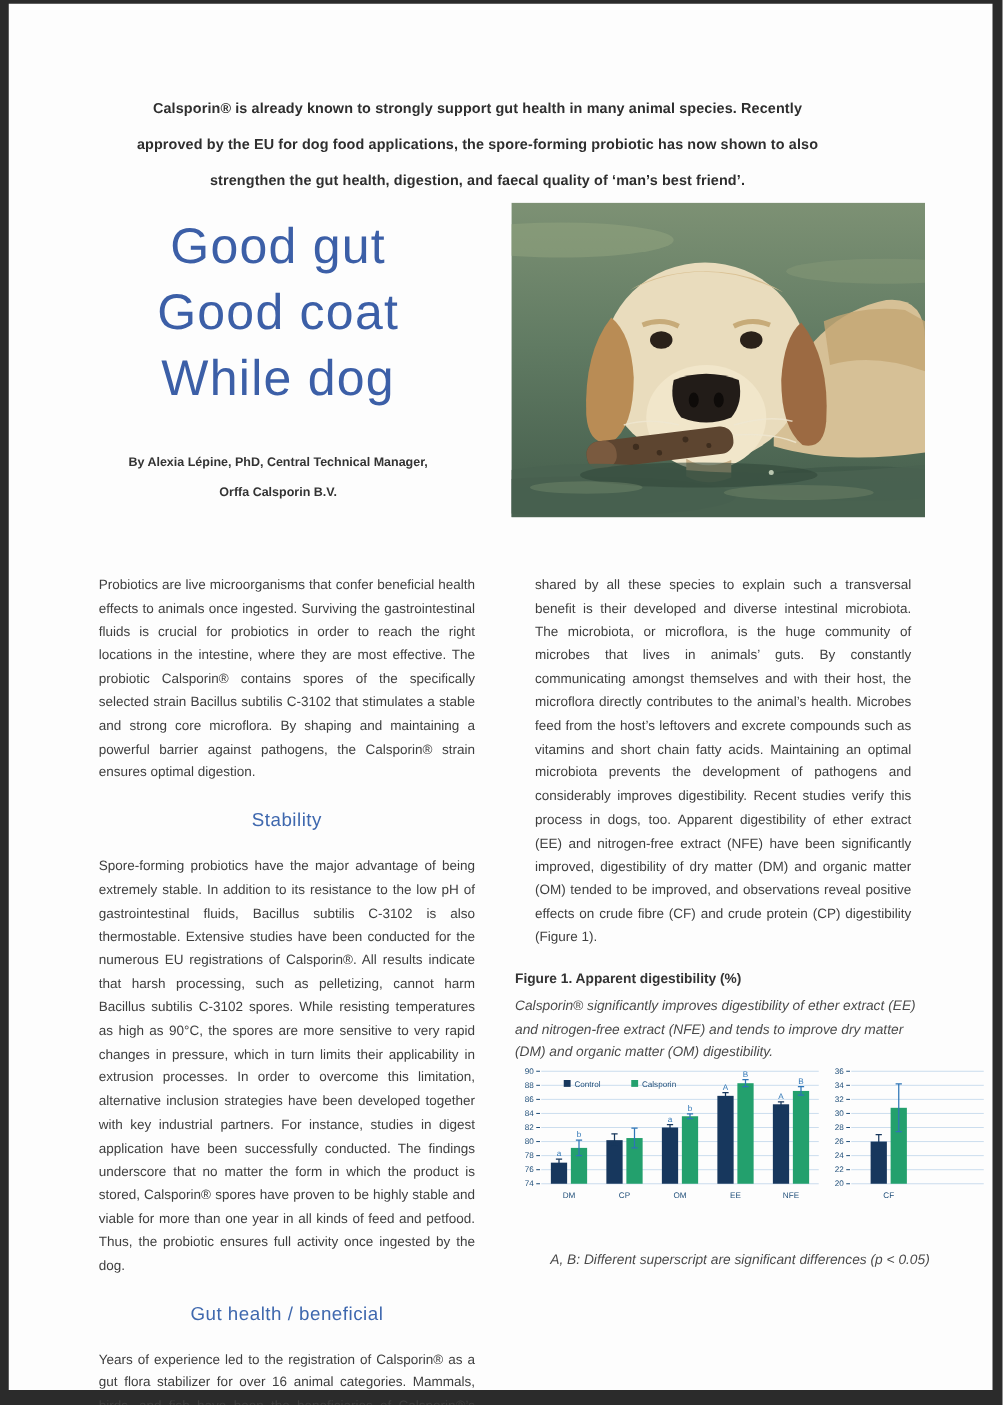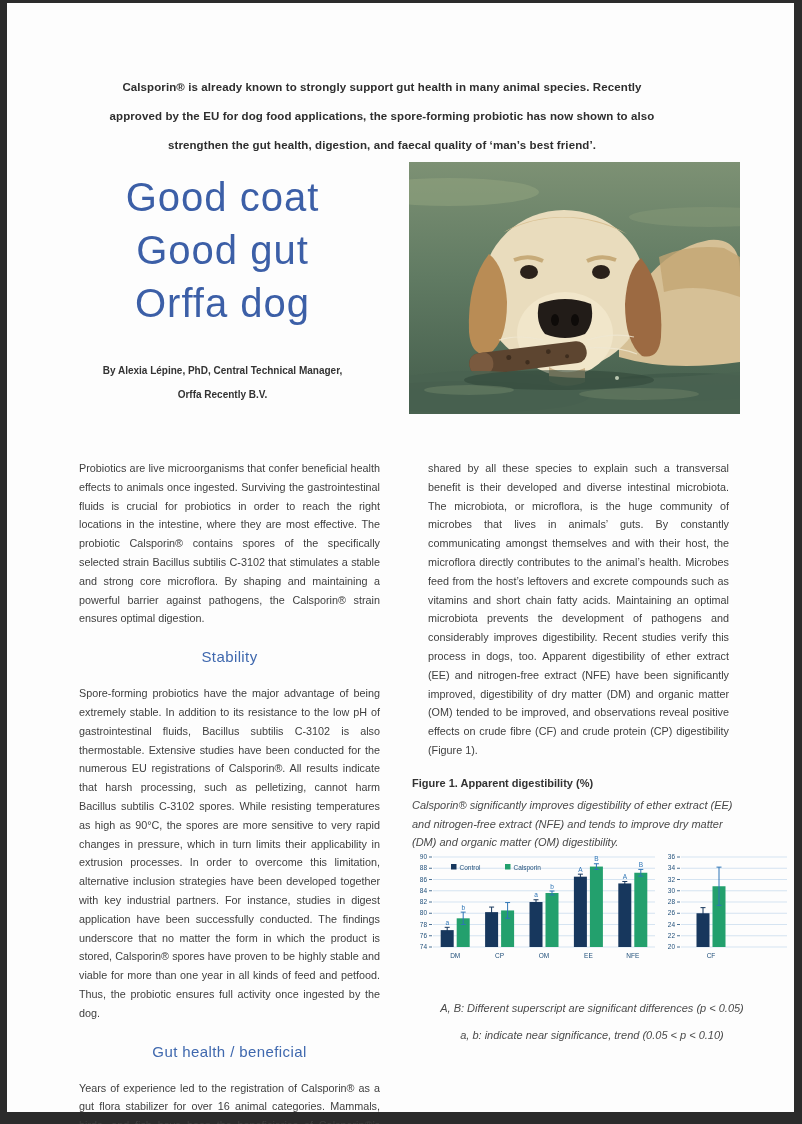--- a/index.html
+++ b/index.html
@@ -48,28 +48,28 @@
   }
 </style>
 </head>
 <body>
 
 <div class="page">
 
   <div class="intro">Calsporin® is already known to strongly support gut health in many animal species. Recently approved by the EU for dog food applications, the spore-forming probiotic has now shown to also strengthen the gut health, digestion, and faecal quality of ‘man’s best friend’.</div>
 
   <div class="headline">
+    <div>Good gut</div>
     <div>Good coat</div>
-    <div>Good gut</div>
-    <div>Orffa dog</div>
+    <div>While dog</div>
   </div>
 
   <div class="byline">
     <div>By Alexia Lépine, PhD, Central Technical Manager,</div>
-    <div>Orffa Recently B.V.</div>
+    <div>Orffa Calsporin B.V.</div>
   </div>
 
   <div class="photo">
     <svg width="331" height="252" viewBox="0 0 331 252">
       <defs>
         <linearGradient id="water" x1="0" y1="0" x2="0" y2="1">
           <stop offset="0" stop-color="#7d9174"></stop>
           <stop offset="0.45" stop-color="#617b63"></stop>
           <stop offset="1" stop-color="#435c4b"></stop>
         </linearGradient>
@@ -255,16 +255,15 @@
         <line x1="309.5" y1="60.374999999999986" x2="314.5" y2="60.374999999999986" stroke="#2e75b6" stroke-width="1"></line>
         <rect x="44" y="19" width="5.5" height="5.5" fill="#17375d"></rect>
         <text x="52.5" y="24.5" font-size="6.5" fill="#1f4e79">Control</text>
         <rect x="98" y="19" width="5.5" height="5.5" fill="#23a06d"></rect>
         <text x="106.5" y="24.5" font-size="6.5" fill="#1f4e79">Calsporin</text>
       </svg>
   </div>
 
   <div class="footnotes">
     <div>A, B: Different superscript are significant differences (p &lt; 0.05)</div>
-    <div>a, b: indicate near significance, trend (0.05 &lt; p &lt; 0.10)</div>
   </div>
 
 </div>
 
 </body></html>

